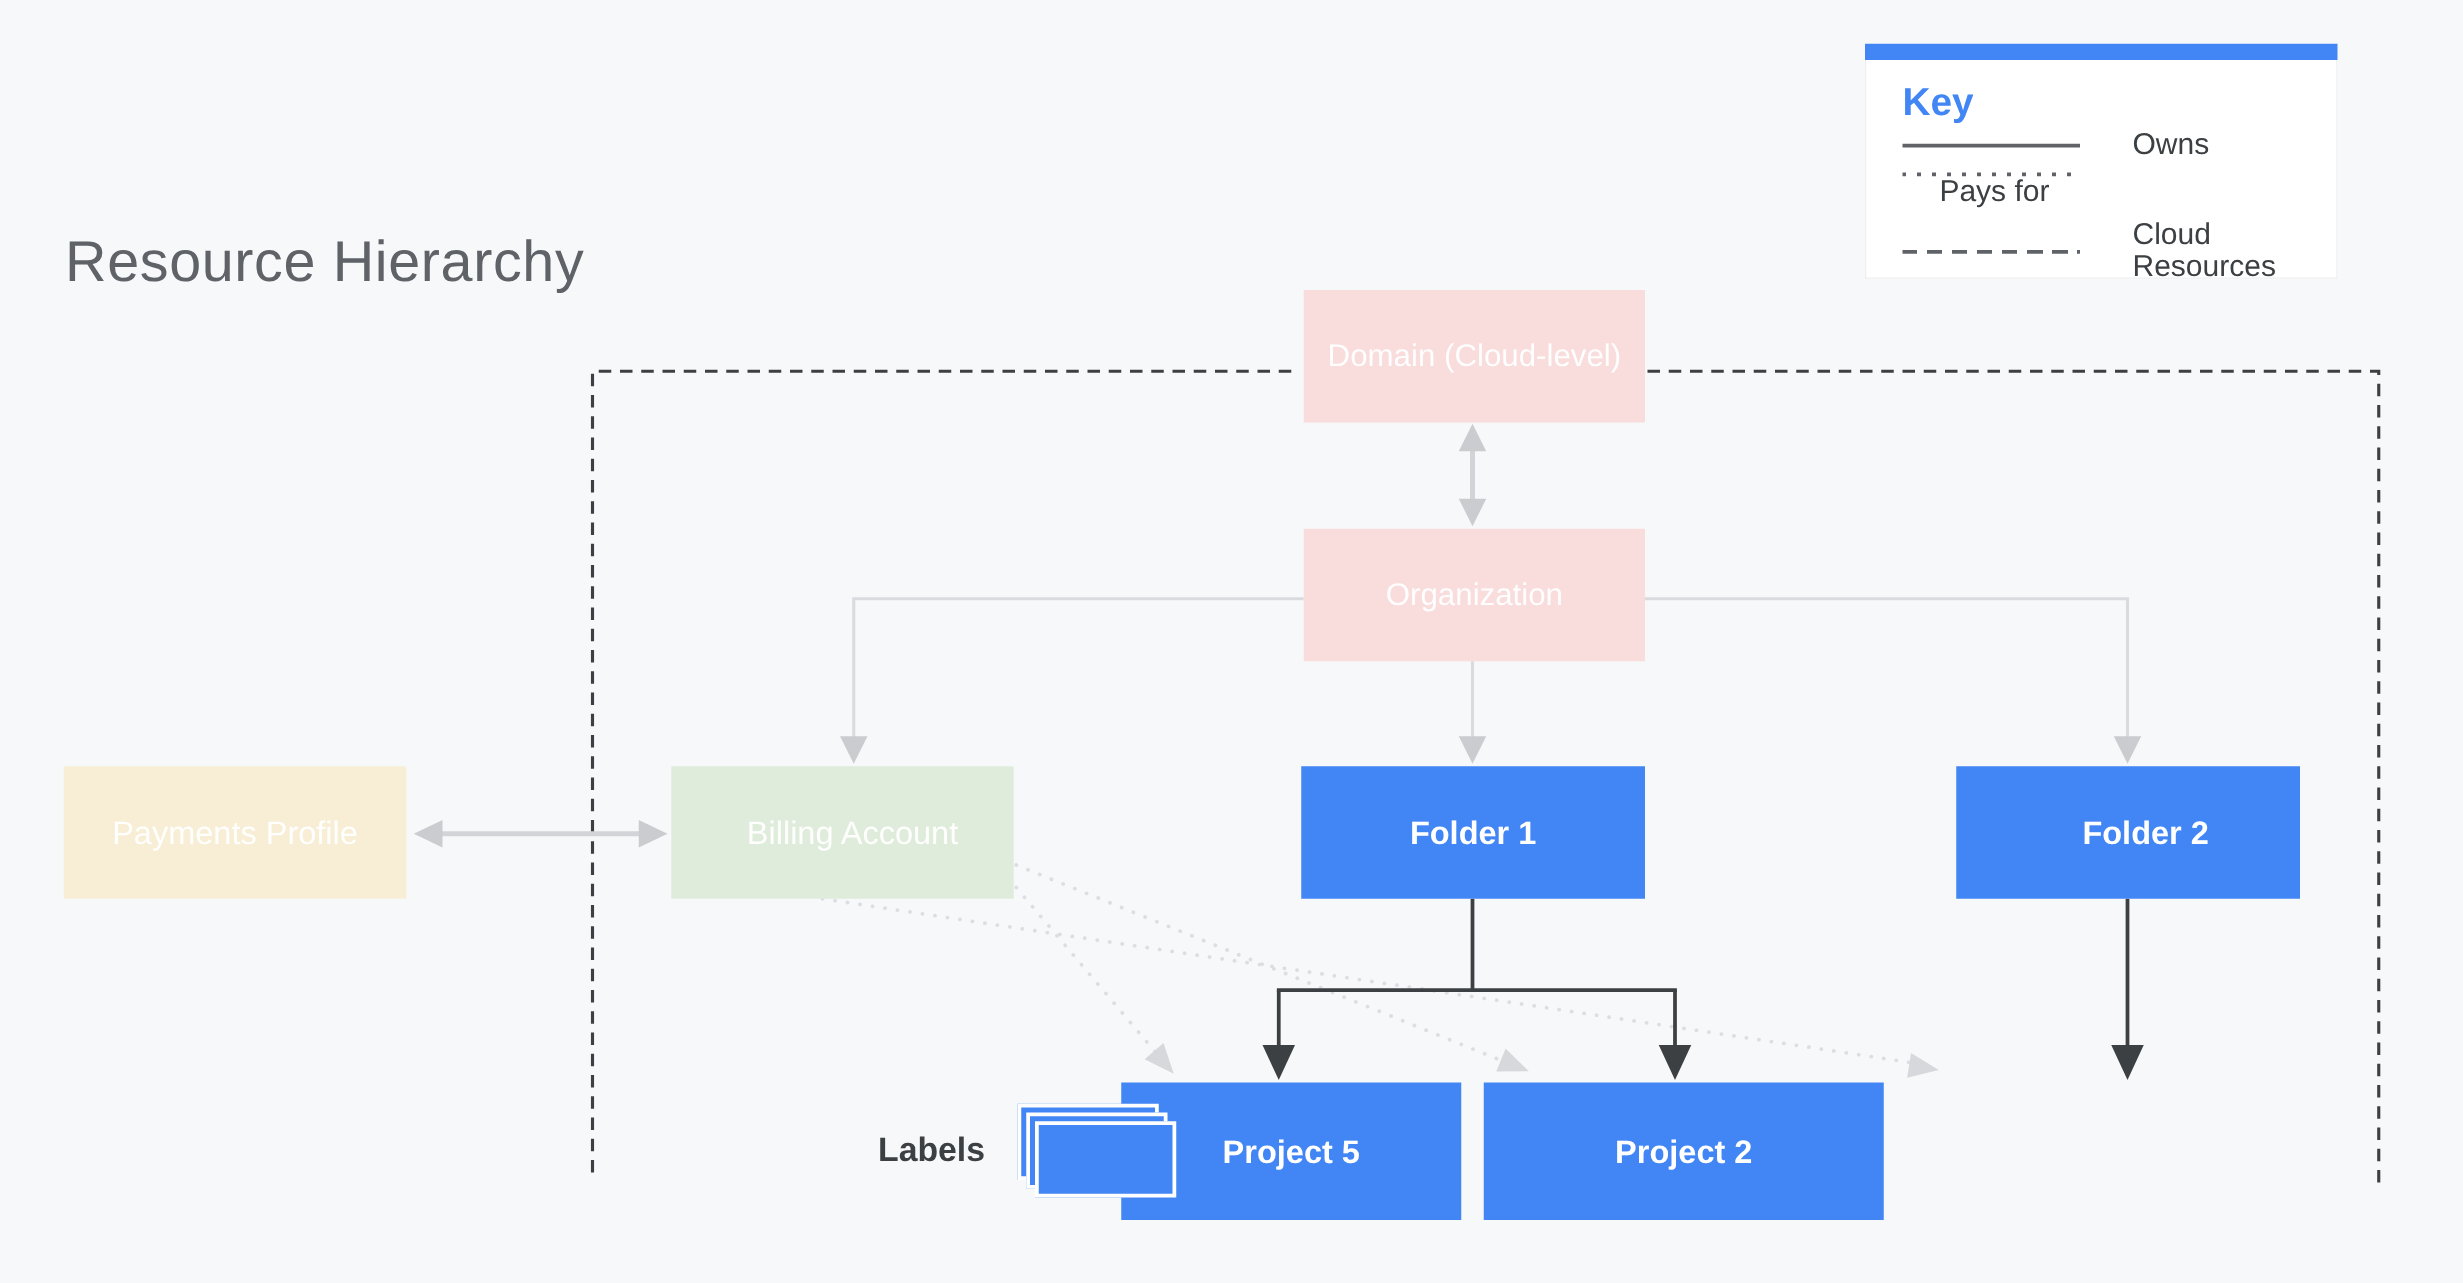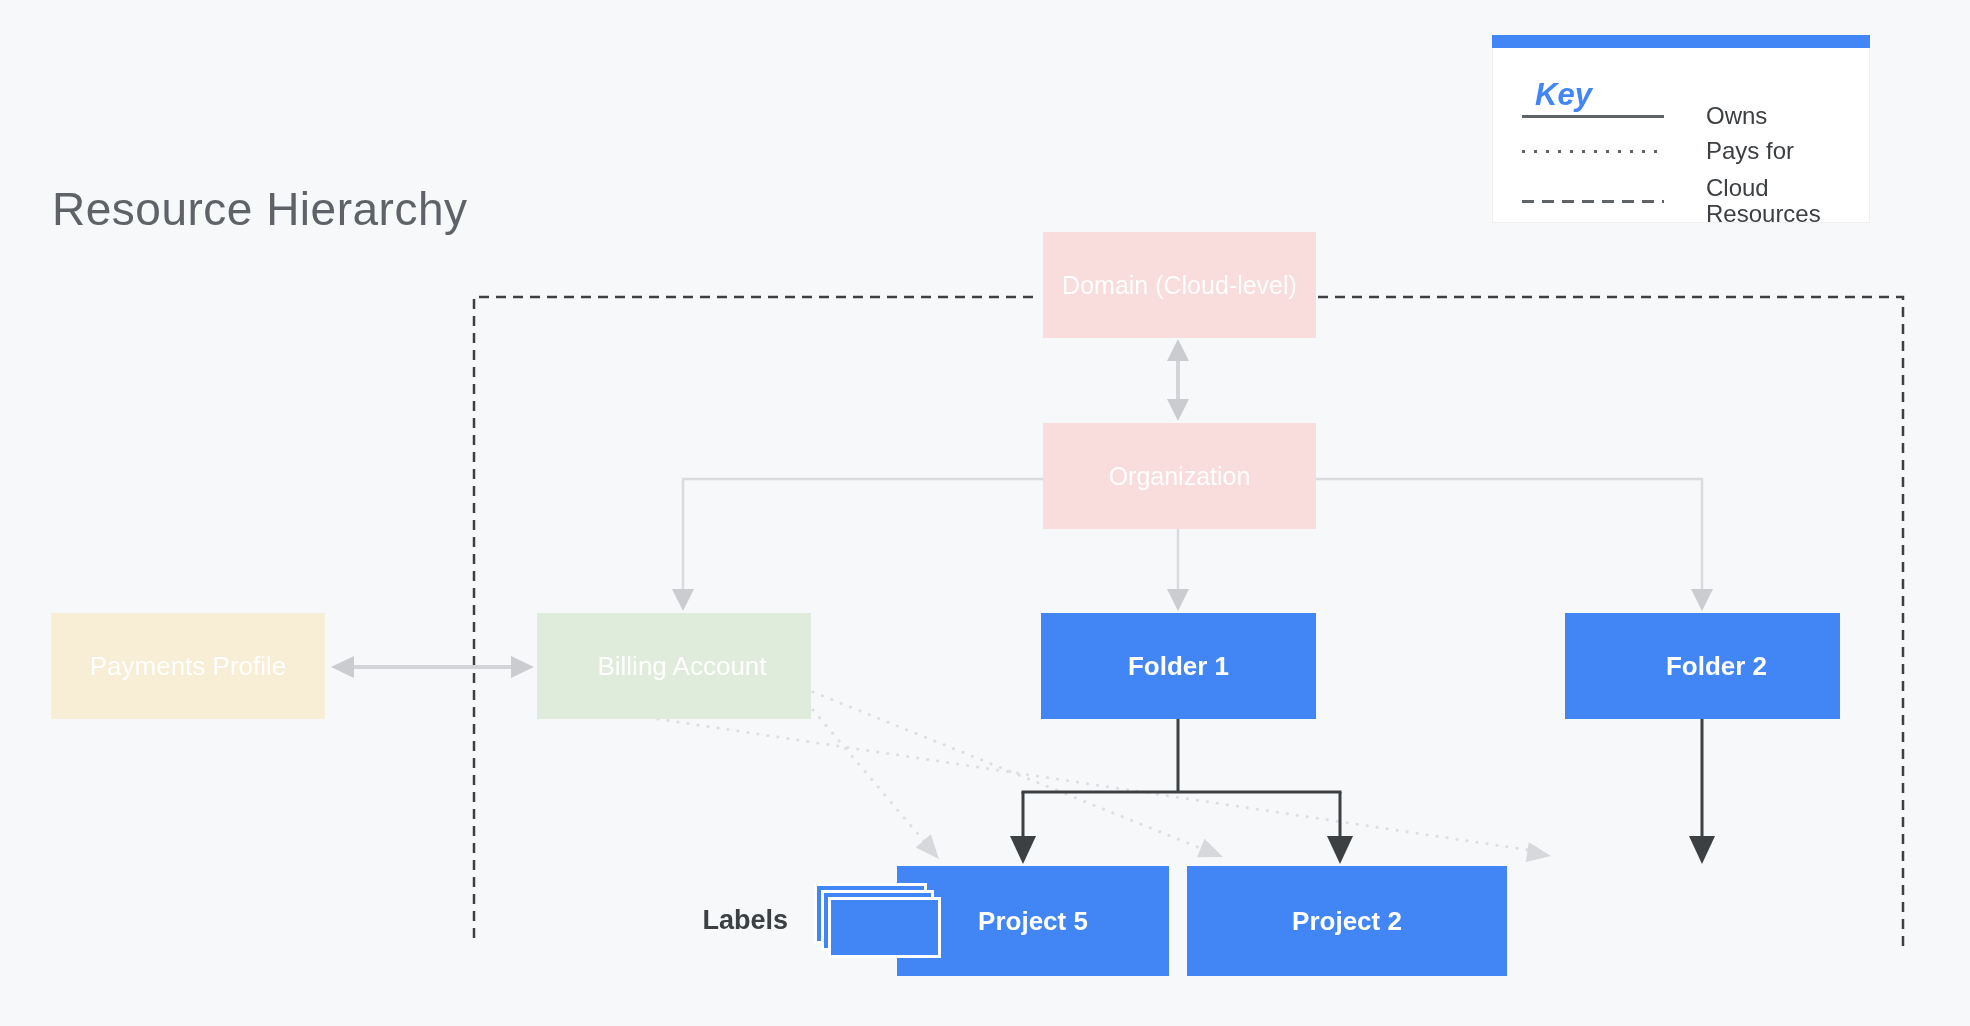--- a/index.html
+++ b/index.html
@@ -31,29 +31,29 @@
 
   .cards-icon{position:absolute;left:814px;top:883px;width:132px;height:80px;z-index:4;}
   .cards-icon .card{position:absolute;width:113px;height:61px;background:#4285f4;border:3px solid #fff;box-sizing:border-box;}
   .cards-icon .card.c1{left:0;top:0;}
   .cards-icon .card.c2{left:7px;top:7px;}
   .cards-icon .card.c3{left:14px;top:14px;}
 
   .key-panel{position:absolute;left:1492px;top:35px;width:378px;z-index:5;}
   .key-bar{height:13px;background:#4285f4;}
   .key-body{position:relative;background:#fff;height:175px;border:1px solid #efefef;border-top:none;box-sizing:border-box;}
-  .key-heading{position:absolute;left:29px;top:16px;font-size:31px;font-weight:700;color:#4285f4;margin:13px;font-style:italic;}
+  .key-heading{position:absolute;left:29px;top:16px;font-size:31px;font-weight:700;color:#4285f4;margin:0;}
   .key-row{position:absolute;left:29px;display:flex;align-items:center;}
   .key-row .sample{width:142px;height:3px;margin-right:42px;flex:0 0 auto;}
   .key-row .sample.solid{background:#5f6368;}
   .key-row .sample.dotted{background:repeating-linear-gradient(to right,#5f6368 0 3px,transparent 3px 12px);}
   .key-row .sample.dashed{background:repeating-linear-gradient(to right,#5f6368 0 12px,transparent 12px 20px);}
   .key-row .key-label{font-size:24px;font-weight:400;color:#3c4043;line-height:1.1;width:125px;}
   .key-row.r0{top:55px;}
-  .key-row.r1{top:90px;}
+  .key-row.r1{top:90px;flex-direction:column;}
   .key-row.r2{top:127px;}
 </style>
 </head>
 <body>
 
 <div class="canvas">
 
   <h1 class="page-title">Resource Hierarchy</h1>
 
   <svg class="connectors" width="1970" height="1026" viewBox="0 0 1970 1026" fill="none">

